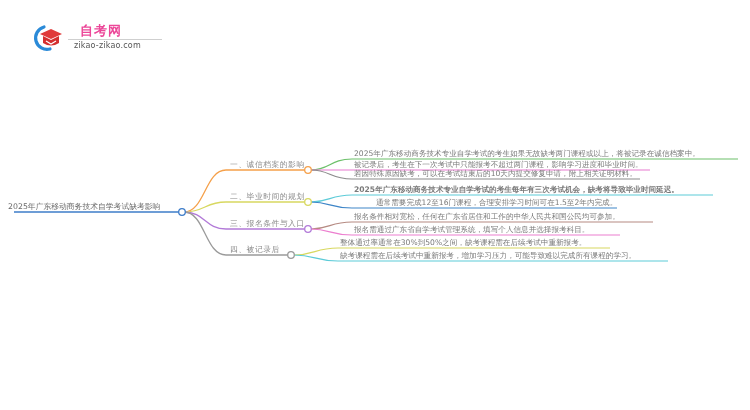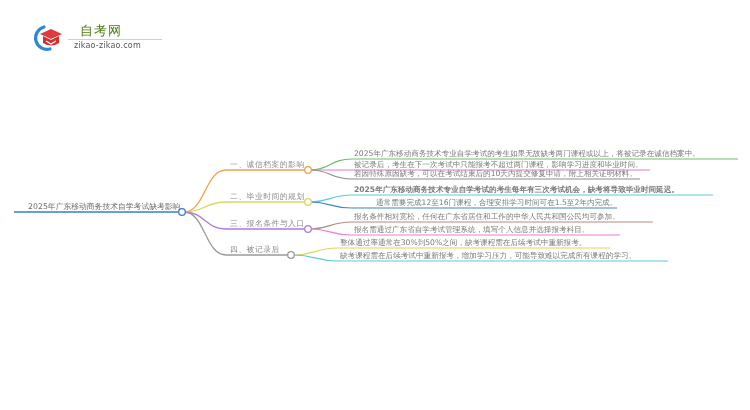--- a/index.html
+++ b/index.html
@@ -26,22 +26,22 @@
       left: 0;
       top: 6px;
       width: 34px;
       height: 28px;
     }
     .logo-title {
       position: absolute;
       left: 50px;
       top: 4px;
       font-size: 13px;
-      font-weight: normal;
-      color: #4d7c0f;
+      font-weight: bold;
+      color: #ec4899;
       letter-spacing: 1px;
     }
     .logo-rule {
       position: absolute;
       left: 38px;
       top: 21px;
       width: 94px;
       height: 1px;
       background: #cfcfcf;
     }
@@ -62,21 +62,21 @@
     }
     .lbl {
       position: absolute;
       font-size: 7.6px;
       color: #7a7a7a;
       white-space: nowrap;
       line-height: 10px;
     }
     .root-lbl {
       position: absolute;
-      left: 28px;
+      left: 8px;
       top: 202px;
       font-size: 7.8px;
       color: #6a6a6a;
       white-space: nowrap;
       line-height: 10px;
     }
     .branch-lbl {
       position: absolute;
       font-size: 7.8px;
       color: #8a8a8a;

